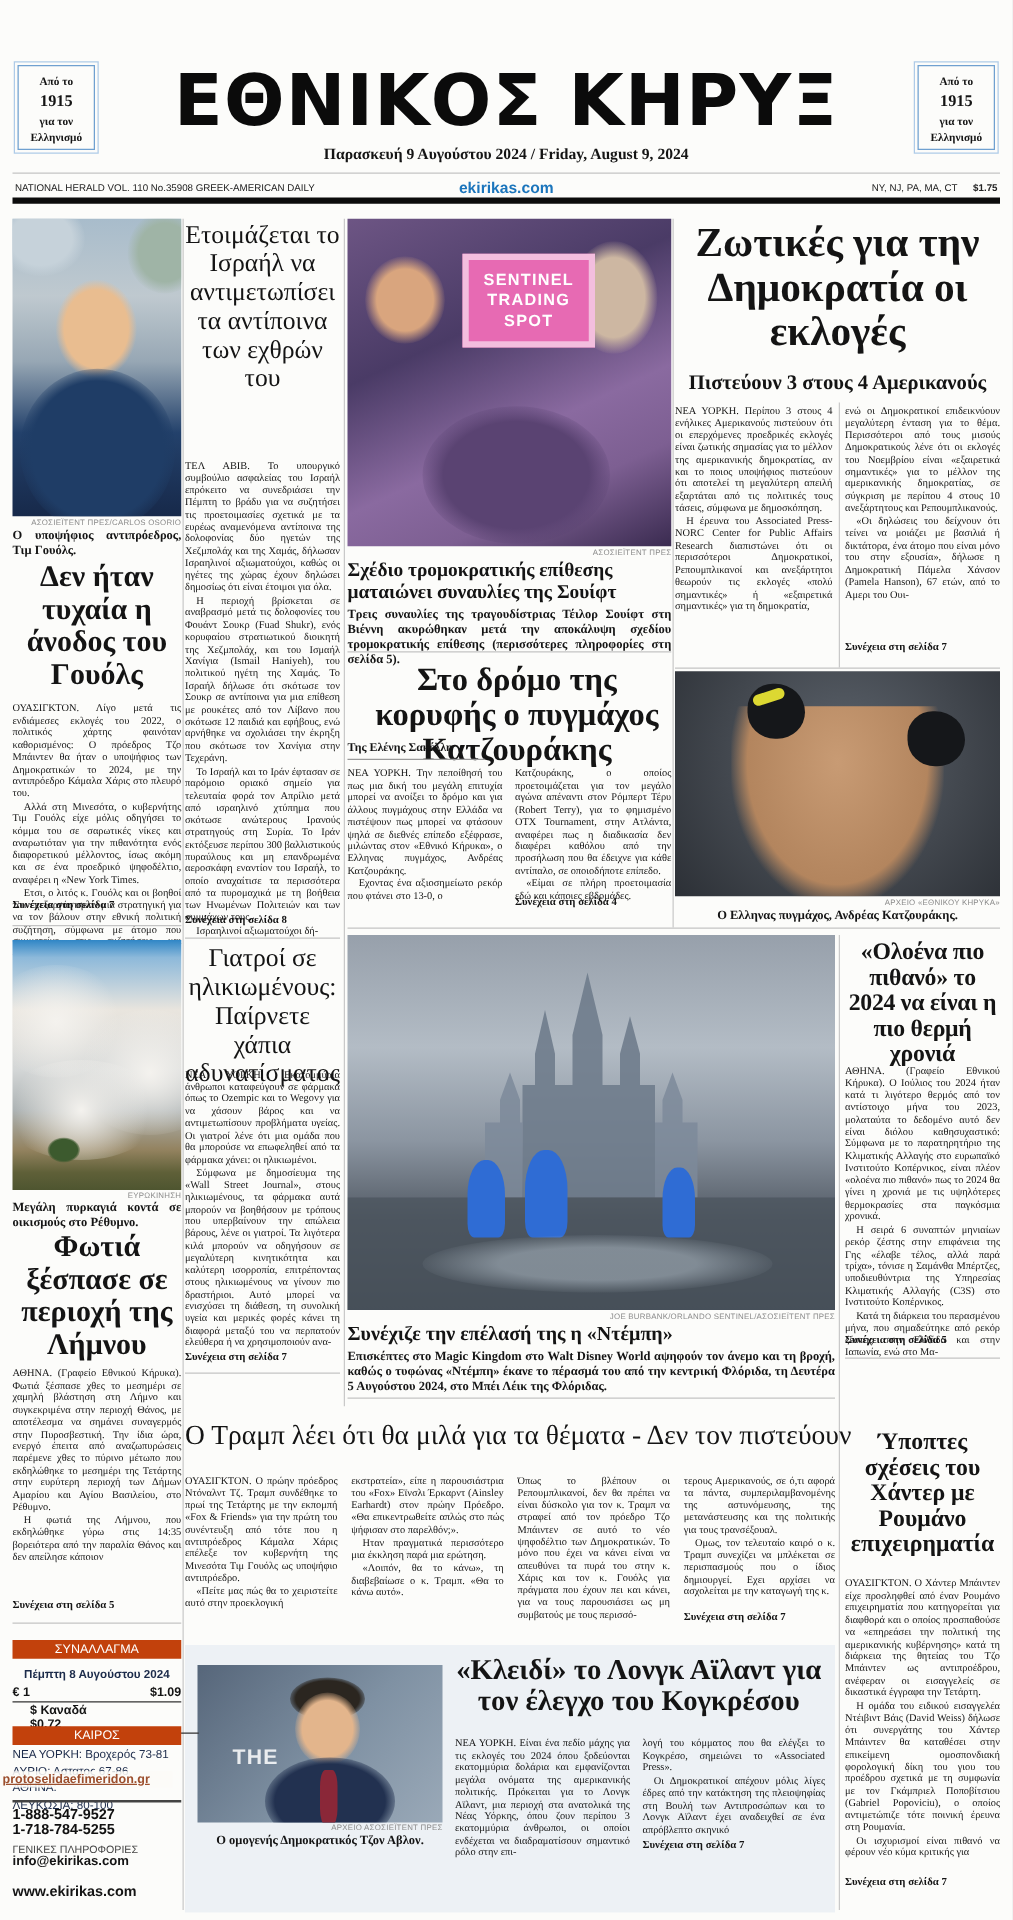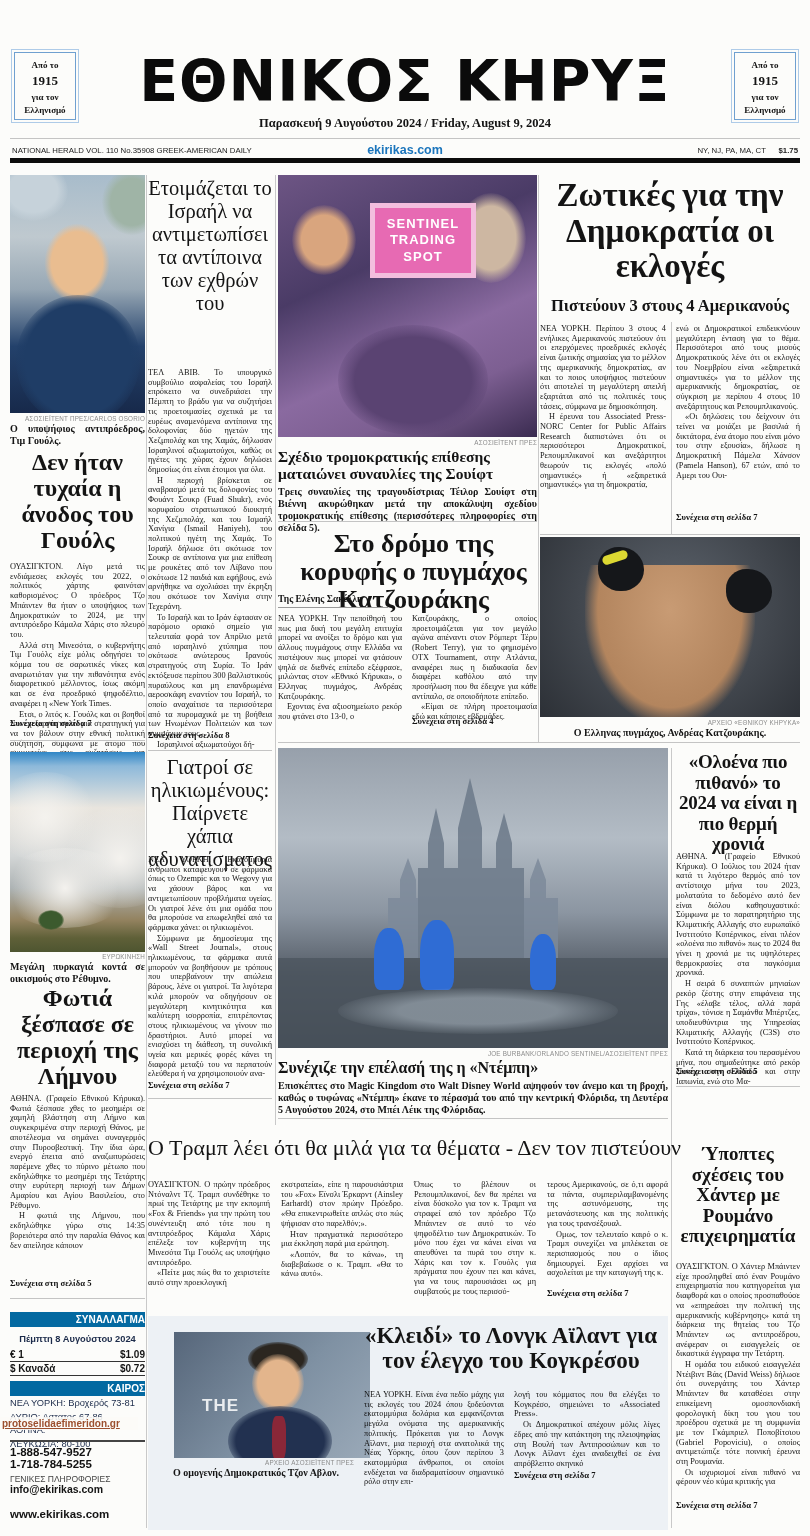--- a/index.html
+++ b/index.html
@@ -20,22 +20,22 @@
   .photo{overflow:hidden;position:absolute;}
   
   .since-box{border:1px solid #6fa0d0;outline:1px solid #aecbe8;outline-offset:2px;
              text-align:center;font-weight:bold;font-size:9px;line-height:1.45;padding-top:6px;}
   .since-box .yr{font-size:13px;}
   #mast-title{left:0;right:0;top:48px;text-align:center;font-family:"DejaVu Sans",sans-serif;
               font-weight:bold;font-size:57px;letter-spacing:1px;color:#0b0b0b;}
   #mast-date{left:0;right:0;top:116px;text-align:center;font-weight:bold;font-size:12.5px;}
   #mast-info{left:10px;right:10px;top:141px;height:16px;font-size:7.8px;color:#222;}
   
-  .sb-bar{background:#0369a1;color:#fff;font-family:"Liberation Sans",sans-serif;font-weight:bold;
-          font-size:10px;text-align:right;padding:2px 0;}
+  .sb-bar{background:#c2410c;color:#fff;font-family:"Liberation Sans",sans-serif;font-weight:normal;
+          font-size:10px;text-align:center;padding:2px 0;}
   .sb-row{display:flex;justify-content:space-between;font-family:"Liberation Sans",sans-serif;
           font-weight:bold;font-size:10px;border-bottom:1.5px solid #333;padding-bottom:1px;}
   .weather-lines p{margin:0 0 3.5px 0;font-family:"Liberation Sans",sans-serif;font-size:9.3px;color:#1c2b4a;text-indent:0;}
   .phone{font-family:"Liberation Sans",sans-serif;font-weight:bold;font-size:11.5px;color:#111;}
   
   #walz-photo{background:linear-gradient(180deg,#a8bccb 0%,#bfc9cf 26%,#97a7b4 48%,#23416b 72%,#17294a 100%);}
   .blob{position:absolute;border-radius:50%;}
   #swift-photo{background:linear-gradient(155deg,#6d5584 0%,#4a3b66 35%,#8a6aa0 62%,#7d5f92 78%,#3a2b50 100%);}
   .sign{position:absolute;background:#e76ab3;border:5px solid #f3bede;color:#fff;
         font-family:"Liberation Sans",sans-serif;font-weight:bold;text-align:center;
@@ -238,21 +238,21 @@
 
   <div class="abs hl" style="left:676px;top:1144px;width:124px;font-size:19px;">Ύποπτες σχέσεις του Χάντερ με Ρουμάνο επιχειρηματία</div>
   <div class="abs body-text" style="left:676px;top:1262px;width:124px;">
       <p>ΟΥΑΣΙΓΚΤΟΝ. Ο Χάντερ Μπάιντεν είχε προσληφθεί από έναν Ρουμάνο επιχειρηματία που κατηγορείται για διαφθορά και ο οποίος προσπαθούσε να «επηρεάσει την πολιτική της αμερικανικής κυβέρνησης» κατά τη διάρκεια της θητείας του Τζο Μπάιντεν ως αντιπροέδρου, ανέφεραν οι εισαγγελείς σε δικαστικά έγγραφα την Τετάρτη.</p>
       <p>Η ομάδα του ειδικού εισαγγελέα Ντέιβιντ Βάις (David Weiss) δήλωσε ότι συνεργάτης του Χάντερ Μπάιντεν θα καταθέσει στην επικείμενη ομοσπονδιακή φορολογική δίκη του γιου του προέδρου σχετικά με τη συμφωνία με τον Γκάμπριελ Ποποβίτσιου (Gabriel Popoviciu), ο οποίος αντιμετώπιζε τότε ποινική έρευνα στη Ρουμανία.</p>
       <p>Οι ισχυρισμοί είναι πιθανό να φέρουν νέο κύμα κριτικής για</p>
     </div>
   <div class="abs cont" style="left:676px;top:1500px;">Συνέχεια στη σελίδα 7</div>
 
   <div class="abs congress-box" style="left:148px;top:1316px;width:520px;height:214px;"></div>
-  <div class="photo" id="avlon-photo" style="left:174px;top:1332px;width:196px;height:126px;">
+  <div class="photo" id="avlon-photo" style="left:158px;top:1332px;width:196px;height:126px;">
     <div class="backdrop-word" style="left:28px;top:64px;">THE</div>
     <div class="blob" style="left:74px;top:10px;width:60px;height:34px;background:radial-gradient(ellipse,#2b2620 60%,rgba(43,38,32,0) 78%);"></div>
     <div class="blob" style="left:78px;top:22px;width:52px;height:58px;background:radial-gradient(ellipse,#e3b58c 55%,rgba(227,181,140,0) 74%);"></div>
     <div class="blob" style="left:54px;top:74px;width:104px;height:70px;background:radial-gradient(ellipse,#223150 60%,rgba(34,49,80,0) 78%);"></div>
     <div class="blob" style="left:98px;top:84px;width:14px;height:44px;border-radius:30%;background:#8a2738;"></div>
   </div>
   <div class="abs credit" style="left:158px;top:1459px;width:196px;">ΑΡΧΕΙΟ ΑΣΟΣΙΕΪΤΕΝΤ ΠΡΕΣ</div>
   <div class="abs caption" style="left:158px;top:1467px;width:196px;text-align:center;">Ο ομογενής Δημοκρατικός Τζον Αβλον.</div>
   <div class="abs hl" style="left:362px;top:1324px;width:298px;font-size:23px;">«Κλειδί» το Λονγκ Αϊλαντ για τον έλεγχο του Κογκρέσου</div>
   <div class="abs body-text" style="left:364px;top:1390px;width:140px;">
@@ -263,21 +263,21 @@
       <p>Οι Δημοκρατικοί απέχουν μόλις λίγες έδρες από την κατάκτηση της πλειοψηφίας στη Βουλή των Αντιπροσώπων και το Λονγκ Αϊλαντ έχει αναδειχθεί σε ένα απρόβλεπτο σκηνικό</p>
     </div>
   <div class="abs cont" style="left:514px;top:1470px;">Συνέχεια στη σελίδα 7</div>
 
   <div class="abs sb-bar" style="left:10px;top:1312px;width:135px;">ΣΥΝΑΛΛΑΓΜΑ</div>
   <div class="abs sans" style="left:10px;top:1334px;width:135px;text-align:center;font-weight:bold;font-size:9.3px;color:#1c2b4a;">Πέμπτη 8 Αυγούστου 2024</div>
   <div class="abs sb-row" style="left:10px;top:1349px;width:135px;">
     <span>€ 1</span>
     <span>$1.09</span>
   </div>
-  <div class="abs sb-row" style="left:10px;top:1363px;width:135px;">
+  <div class="abs sb-row" style="left:24px;top:1363px;width:135px;flex-direction:column;">
     <span>$ Καναδά</span>
     <span>$0.72</span>
   </div>
   <div class="abs sb-bar" style="left:10px;top:1381px;width:135px;">ΚΑΙΡΟΣ</div>
   <div class="abs weather-lines" style="left:10px;top:1398px;width:135px;">
       <p>ΝΕΑ ΥΟΡΚΗ: Βροχερός 73-81</p>
       <p>ΑΥΡΙΟ: Αστατος 67-86</p>
       <p>ΑΘΗΝΑ:</p>
       <p>ΛΕΥΚΩΣΙΑ: 80-100</p>
     </div>

